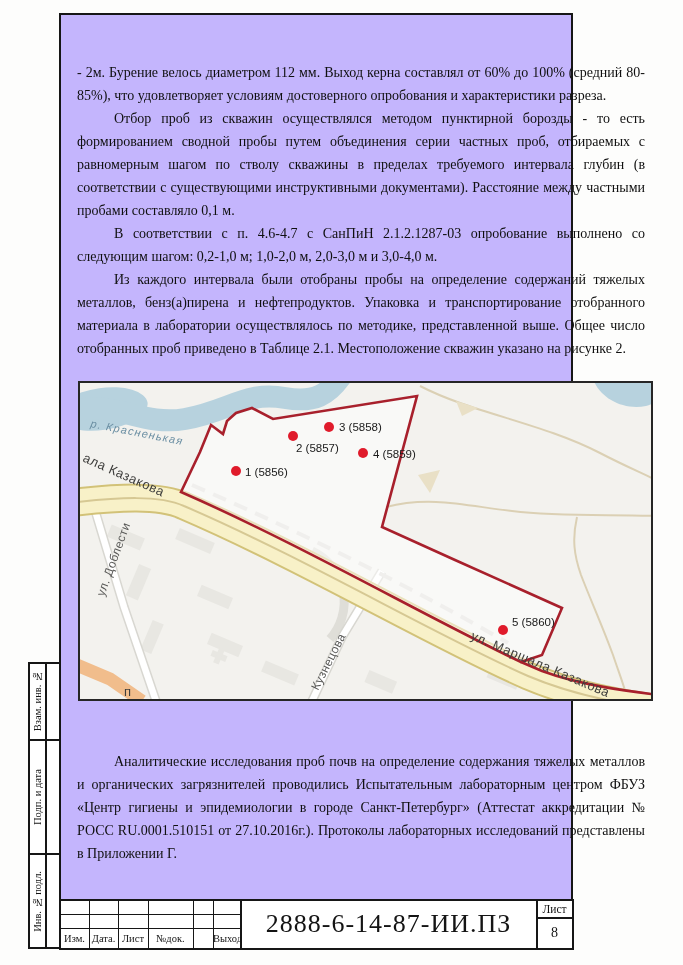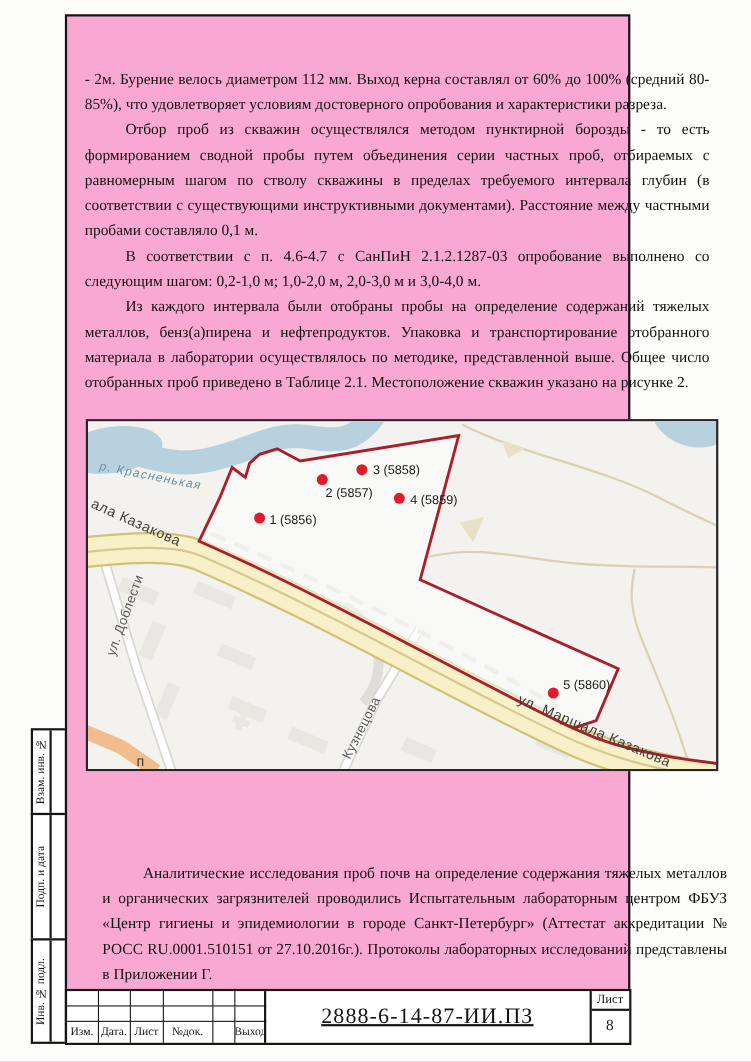--- a/index.html
+++ b/index.html
@@ -2,46 +2,46 @@
 <html><head>
 <meta charset="utf-8">
 <style>
   html,body{margin:0;padding:0;}
   body{
     width:683px;height:965px;position:relative;background:#fdfdfc;
     font-family:"Liberation Serif", serif;color:#141414;overflow:hidden;
   }
   .frame{
     position:absolute;left:59px;top:13px;width:514px;height:936px;
-    border:2.5px solid #161616;box-sizing:border-box;background:#f9a8d4;
+    border:2.5px solid #161616;box-sizing:border-box;background:#c4b5fd;
   }
   .textblock{position:absolute;left:16px;width:568px;}
   .textblock p{margin:0;text-align:justify;line-height:23px;font-size:14px;color:#101010;}
   .textblock p.indent{text-indent:37px;}
   .top-text{top:46px;}
-  .bottom-text{top:768px;margin-left:16px;}
+  .bottom-text{top:735px;}
   .map-figure{
     position:absolute;left:17px;top:366px;width:571px;height:316px;
     border:2px solid #262626;background:#f3f2ee;overflow:hidden;
   }
   .map-figure svg{display:block;}
   .caption{position:absolute;left:16px;top:690px;width:568px;text-align:center;font-size:14.5px;}
   
   .titleblock{
     position:absolute;left:-2.5px;right:-2.5px;bottom:-2.5px;height:51px;
     border:2.5px solid #161616;box-sizing:border-box;display:flex;background:#fff;
   }
   .tb-grid{width:181px;display:grid;grid-template-columns:29px 29px 30px 45px 20px 28px;
     grid-template-rows:14px 14px 1fr;border-right:2px solid #161616;box-sizing:border-box;}
   .tb-cell{border-right:1.5px solid #161616;border-bottom:1.5px solid #161616;
     font-size:10.5px;display:flex;align-items:center;justify-content:center;overflow:hidden;text-align:right;}
   .tb-cell.lastrow{border-bottom:none;}
   .tb-cell.lastcol{border-right:none;}
   .tb-main{flex:1;display:flex;align-items:center;justify-content:center;
-    font-size:20px;letter-spacing:1px;border-right:2px solid #161616;text-decoration:underline;}
+    font-size:26px;letter-spacing:1px;border-right:2px solid #161616;}
   .tb-sheet{width:34px;display:flex;flex-direction:column;}
   .tb-sheet-label{height:16px;border-bottom:2px solid #161616;font-size:11.5px;
     display:flex;align-items:center;justify-content:center;}
   .tb-sheet-num{flex:1;display:flex;align-items:center;justify-content:center;font-size:14px;}
   
   .sidebar{position:absolute;left:28px;top:662px;width:33px;height:287px;
     display:flex;flex-direction:column;}
   .side-cell{border:2px solid #161616;box-sizing:border-box;display:flex;background:#fff;}
   .side-cell + .side-cell{margin-top:-2px;}
   .side-label{width:15px;border-right:2px solid #161616;display:flex;

